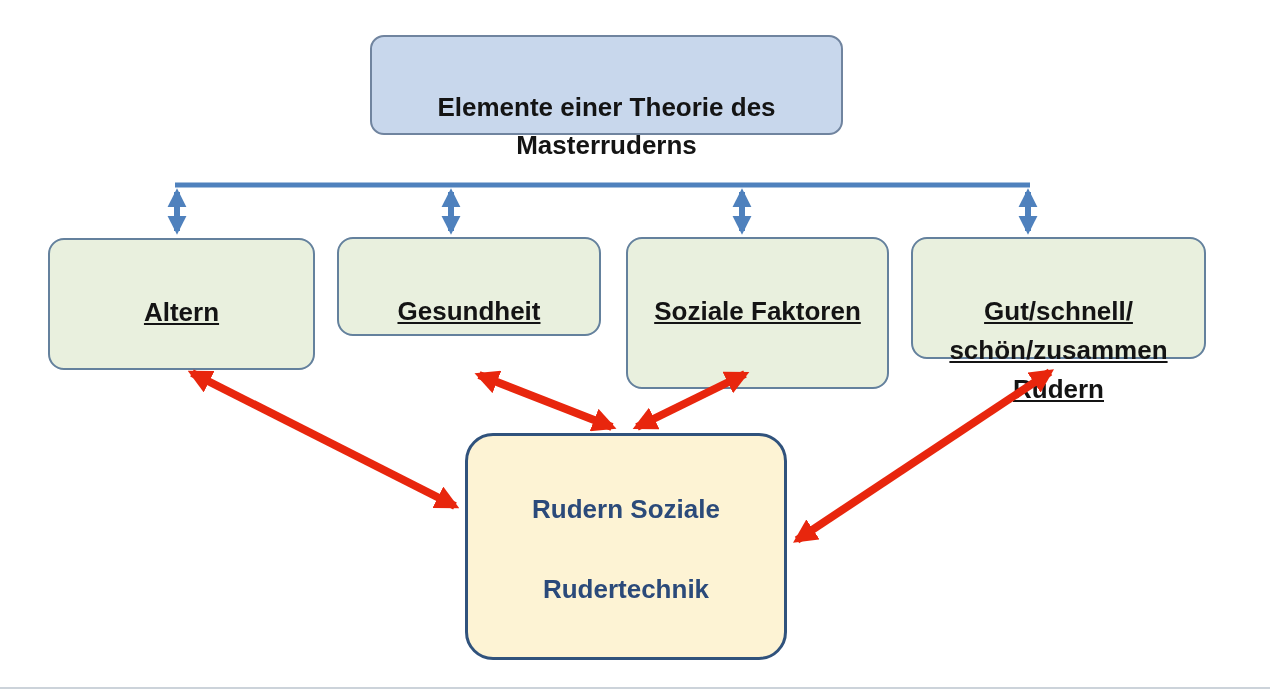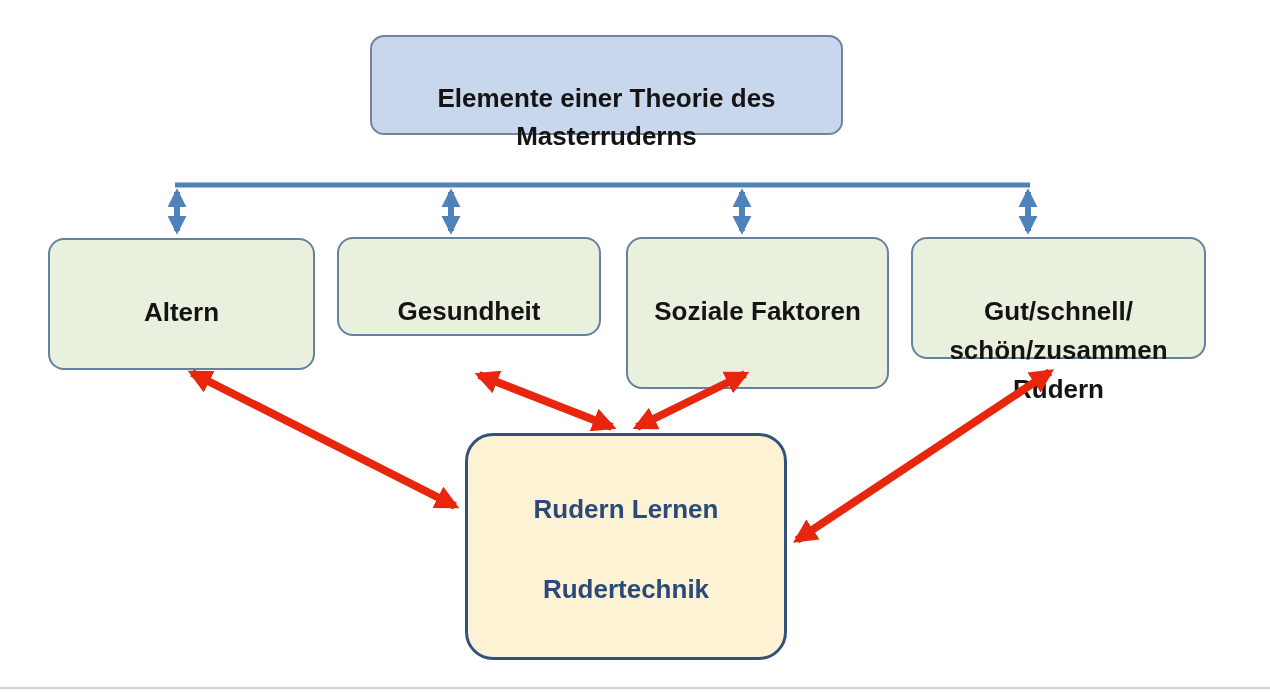--- a/index.html
+++ b/index.html
@@ -7,25 +7,25 @@
     position:relative;width:1270px;height:692px;background:#ffffff;
     font-family:"Liberation Sans",sans-serif;overflow:hidden;
   }
   .box{
     position:absolute;box-sizing:border-box;text-align:center;
     font-weight:bold;white-space:pre-line;
   }
   .title-box{
     left:370px;top:35px;width:473px;height:100px;
     background:#c8d7ec;border:2px solid #70849f;border-radius:14px;
-    color:#141414;font-size:26px;line-height:38px;padding-top:4px;
+    color:#141414;font-size:26px;line-height:38px;padding-top:13px;
   }
   .factor{
     background:#e9f0de;border:2px solid #64819d;border-radius:16px;
-    color:#141414;font-size:26px;line-height:39px;padding-top:14px;
+    color:#141414;font-size:26px;line-height:39px;padding-top:14px;text-decoration:underline;
   }
   .f1{left:48px;top:238px;width:267px;height:132px;}
   .f2{left:337px;top:237px;width:264px;height:99px;}
   .f3{left:626px;top:237px;width:263px;height:152px;}
   .f4{left:911px;top:237px;width:295px;height:122px;}
   .center-box{
     left:465px;top:433px;width:322px;height:227px;
     background:#fdf3d4;border:3px solid #30527c;border-radius:28px;
     color:#2b4a7a;font-size:26px;line-height:40px;padding-top:13px;
   }
@@ -64,21 +64,21 @@
     <span>Soziale Faktoren</span>
   </div>
 
   <div class="box factor f4">
     <span>Gut/schnell/
 schön/zusammen
 Rudern</span>
   </div>
 
   <div class="box center-box">
-    <div class="line">Rudern Lernen</div>
+    <div class="line">Rudern Soziale</div>
     <div class="line">Rudertechnik</div>
     
     
   </div>
 
   <svg id="connector-layer" viewBox="0 0 1270 692" xmlns="http://www.w3.org/2000/svg">
     <defs>
       <marker id="mB" viewBox="0 0 10 10" refX="8" refY="5" markerWidth="3.2" markerHeight="3.2" orient="auto-start-reverse" markerUnits="strokeWidth">
         <path d="M0,0 L10,5 L0,10 z" fill="#4f81bd"></path>
       </marker>

